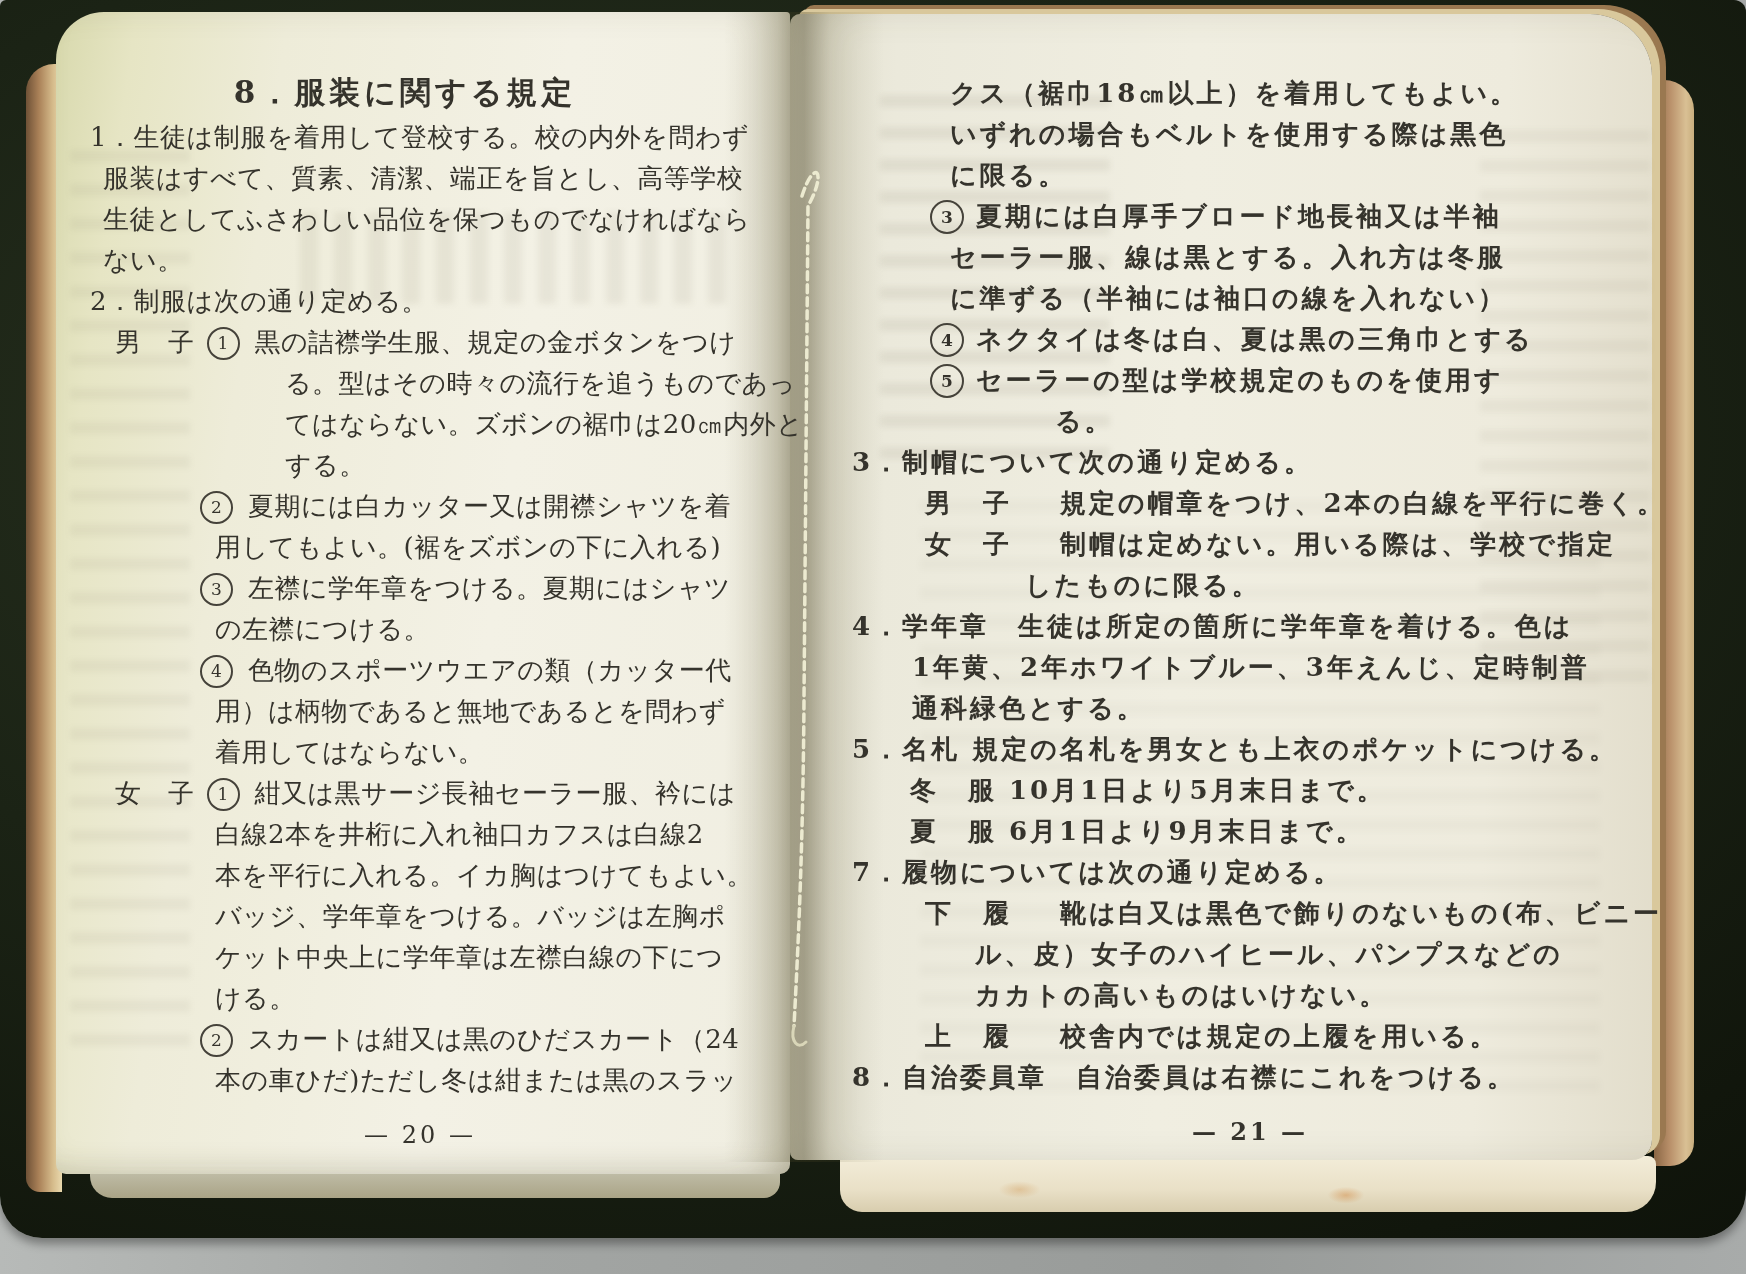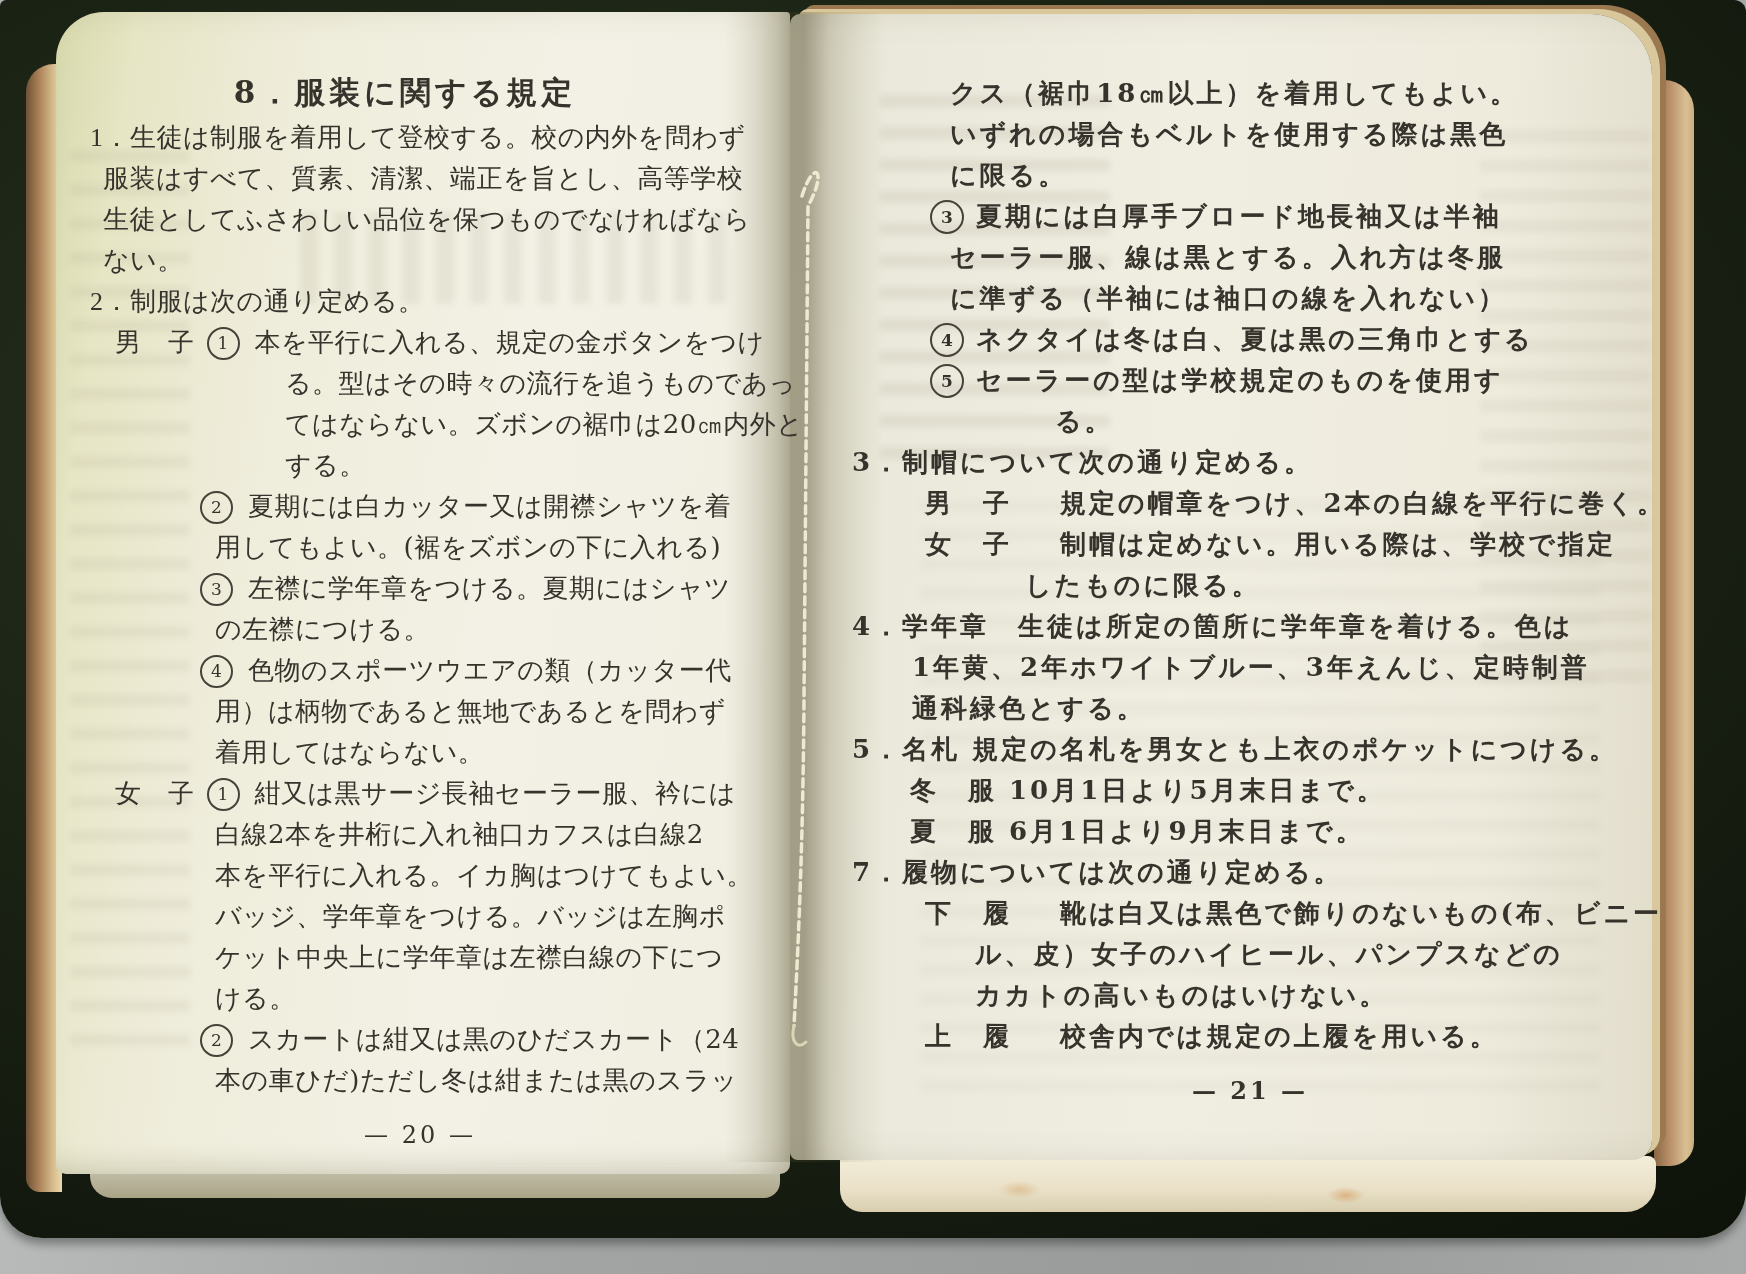--- a/index.html
+++ b/index.html
@@ -74,21 +74,21 @@
   .line{height:41px;display:flex;align-items:flex-end;white-space:nowrap;}
   .k-title{height:54px;justify-content:center;font-size:31px;font-weight:600;letter-spacing:4px;padding-right:30px;}
   .k-pnum{justify-content:center;letter-spacing:3px;padding-top:10px;font-size:24px;}
   .circ{
     flex:0 0 auto;width:29px;height:29px;border:2px solid #45423a;border-radius:50%;
     display:flex;align-items:center;justify-content:center;
     font-size:17px;letter-spacing:0;line-height:1;margin-right:15px;
   }
   .lbl{flex:0 0 auto;margin-top:44px;}
   
-  #content-left .k-num{padding-left:0;font-family:Liberation Serif, serif;}
+  #content-left .k-num{padding-left:0;}
   #content-left .k-wrapnum{padding-left:13px;}
   #content-left .k-label{padding-left:25px;}
   #content-left .k-label .lbl{margin-right:12px;}
   #content-left .k-contdeep{padding-left:195px;}
   #content-left .k-citem{padding-left:110px;}
   #content-left .k-cwrap{padding-left:125px;}
   
   #content-right .line{height:41px;}
   #content-right .k-num{padding-left:2px;}
   #content-right .k-wrapnum{padding-left:62px;}
@@ -145,21 +145,21 @@
       </div>
       <div class="line k-wrapnum">
         <span class="txt">ない。</span>
       </div>
       <div class="line k-num">
         <span class="txt">2．制服は次の通り定める。</span>
       </div>
       <div class="line k-label">
         <span class="lbl">男　子</span>
         <span class="circ">1</span>
-        <span class="txt">本を平行に入れる、規定の金ボタンをつけ</span>
+        <span class="txt">黒の詰襟学生服、規定の金ボタンをつけ</span>
       </div>
       <div class="line k-contdeep">
         <span class="txt">る。型はその時々の流行を追うものであっ</span>
       </div>
       <div class="line k-contdeep">
         <span class="txt">てはならない。ズボンの裾巾は20㎝内外と</span>
       </div>
       <div class="line k-contdeep">
         <span class="txt">する。</span>
       </div>
@@ -293,17 +293,20 @@
       <div class="line k-wlabB">
         <span class="txt">ル、皮）女子のハイヒール、パンプスなどの</span>
       </div>
       <div class="line k-wlabB">
         <span class="txt">カカトの高いものはいけない。</span>
       </div>
       <div class="line k-label">
         <span class="lbl">上　履</span>
         <span class="txt">校舎内では規定の上履を用いる。</span>
       </div>
+      <div class="line k-num">
+        <span class="txt">8．自治委員章　自治委員は右襟にこれをつける。</span>
+      </div>
       <div class="line k-pnum">
         <span class="txt">— 21 —</span>
       </div>
     </div>
 </div>
 
 </body></html>

